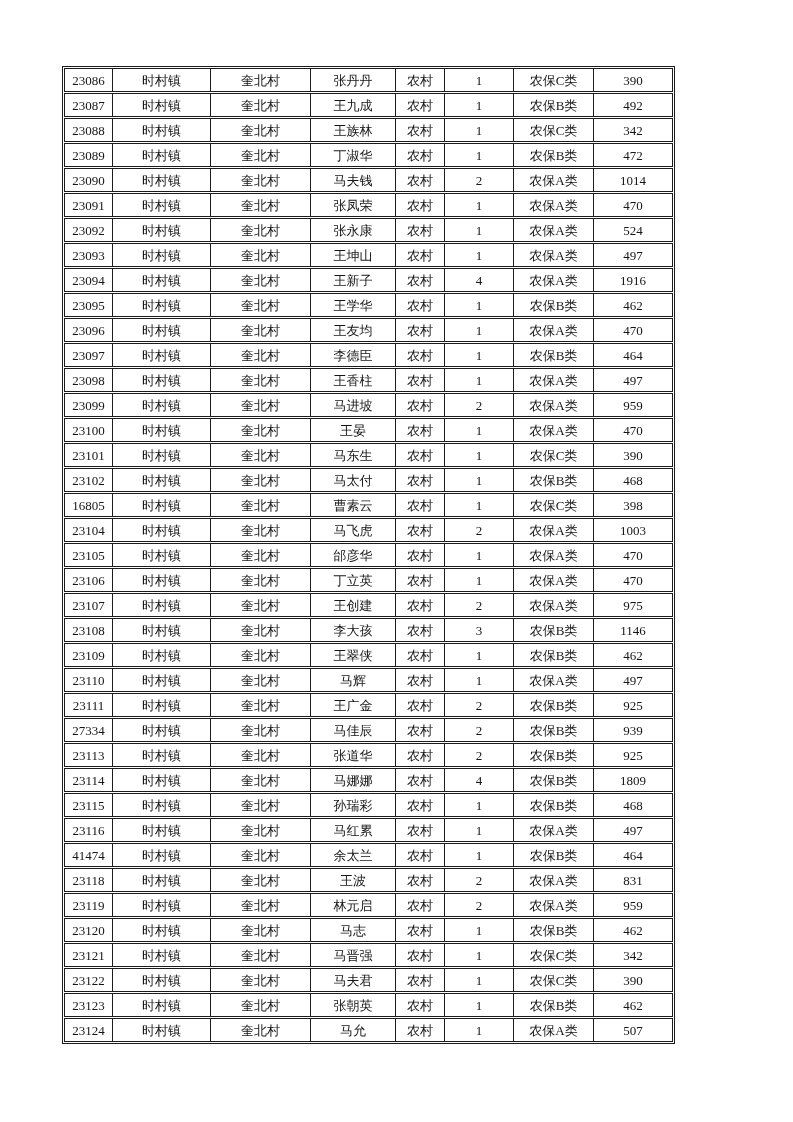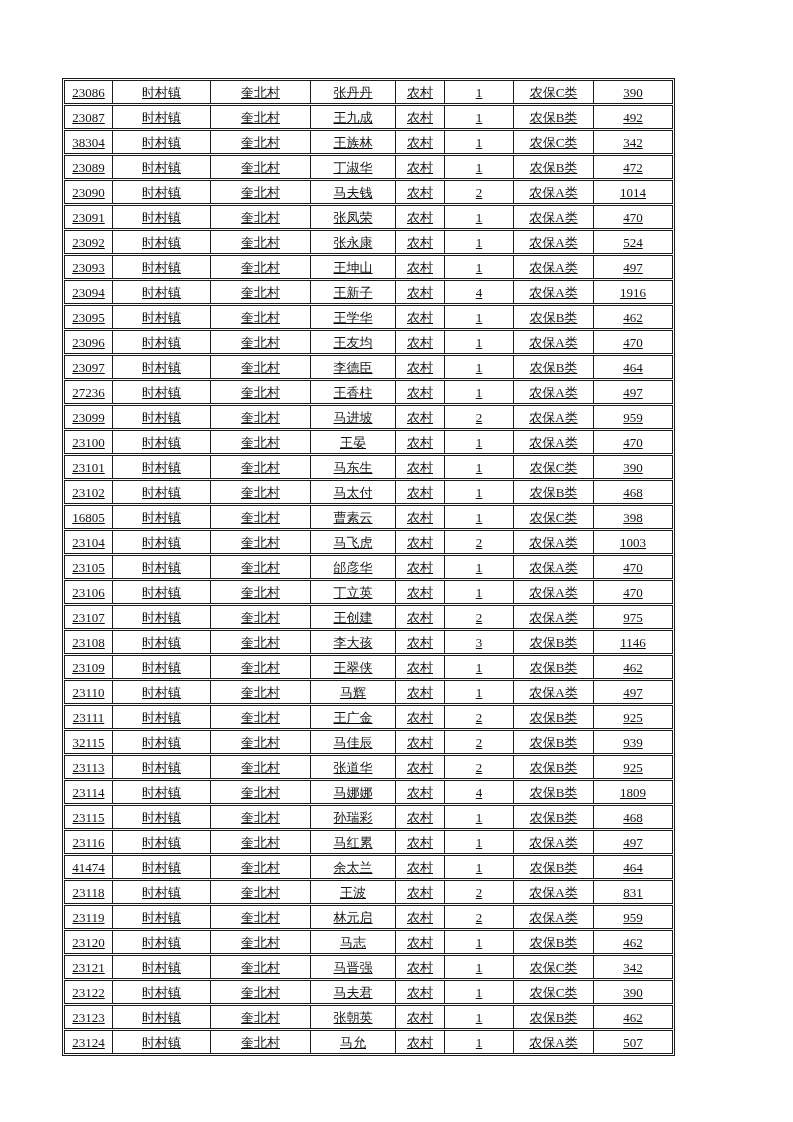--- a/index.html
+++ b/index.html
@@ -11,27 +11,26 @@
   .page {
     position: relative;
     width: 793px;
     height: 1122px;
     background: #ffffff;
     overflow: hidden;
   }
   .table {
     position: absolute;
     left: 62px;
-    top: 78px;
+    top: 66px;
     border: 1px solid #1c1c1c;
     padding: 1px;
     background: #ffffff;
     width: 609px;
     box-sizing: content-box;
-    text-decoration: underline;
   }
   .row {
     display: flex;
     border: 1px solid #1c1c1c;
     margin-bottom: 1px;
     height: 22px;
     background: #ffffff;
   }
   .row:last-child { margin-bottom: 0; }
   .cell {
@@ -75,21 +74,21 @@
         <div class="cell c0">23087</div>
         <div class="cell c1">时村镇</div>
         <div class="cell c2">奎北村</div>
         <div class="cell c3">王九成</div>
         <div class="cell c4">农村</div>
         <div class="cell c5">1</div>
         <div class="cell c6">农保B类</div>
         <div class="cell c7">492</div>
       </div>
       <div class="row">
-        <div class="cell c0">38304</div>
+        <div class="cell c0">23088</div>
         <div class="cell c1">时村镇</div>
         <div class="cell c2">奎北村</div>
         <div class="cell c3">王族林</div>
         <div class="cell c4">农村</div>
         <div class="cell c5">1</div>
         <div class="cell c6">农保C类</div>
         <div class="cell c7">342</div>
       </div>
       <div class="row">
         <div class="cell c0">23089</div>
@@ -175,21 +174,21 @@
         <div class="cell c0">23097</div>
         <div class="cell c1">时村镇</div>
         <div class="cell c2">奎北村</div>
         <div class="cell c3">李德臣</div>
         <div class="cell c4">农村</div>
         <div class="cell c5">1</div>
         <div class="cell c6">农保B类</div>
         <div class="cell c7">464</div>
       </div>
       <div class="row">
-        <div class="cell c0">27236</div>
+        <div class="cell c0">23098</div>
         <div class="cell c1">时村镇</div>
         <div class="cell c2">奎北村</div>
         <div class="cell c3">王香柱</div>
         <div class="cell c4">农村</div>
         <div class="cell c5">1</div>
         <div class="cell c6">农保A类</div>
         <div class="cell c7">497</div>
       </div>
       <div class="row">
         <div class="cell c0">23099</div>
@@ -315,21 +314,21 @@
         <div class="cell c0">23111</div>
         <div class="cell c1">时村镇</div>
         <div class="cell c2">奎北村</div>
         <div class="cell c3">王广金</div>
         <div class="cell c4">农村</div>
         <div class="cell c5">2</div>
         <div class="cell c6">农保B类</div>
         <div class="cell c7">925</div>
       </div>
       <div class="row">
-        <div class="cell c0">32115</div>
+        <div class="cell c0">27334</div>
         <div class="cell c1">时村镇</div>
         <div class="cell c2">奎北村</div>
         <div class="cell c3">马佳辰</div>
         <div class="cell c4">农村</div>
         <div class="cell c5">2</div>
         <div class="cell c6">农保B类</div>
         <div class="cell c7">939</div>
       </div>
       <div class="row">
         <div class="cell c0">23113</div>

